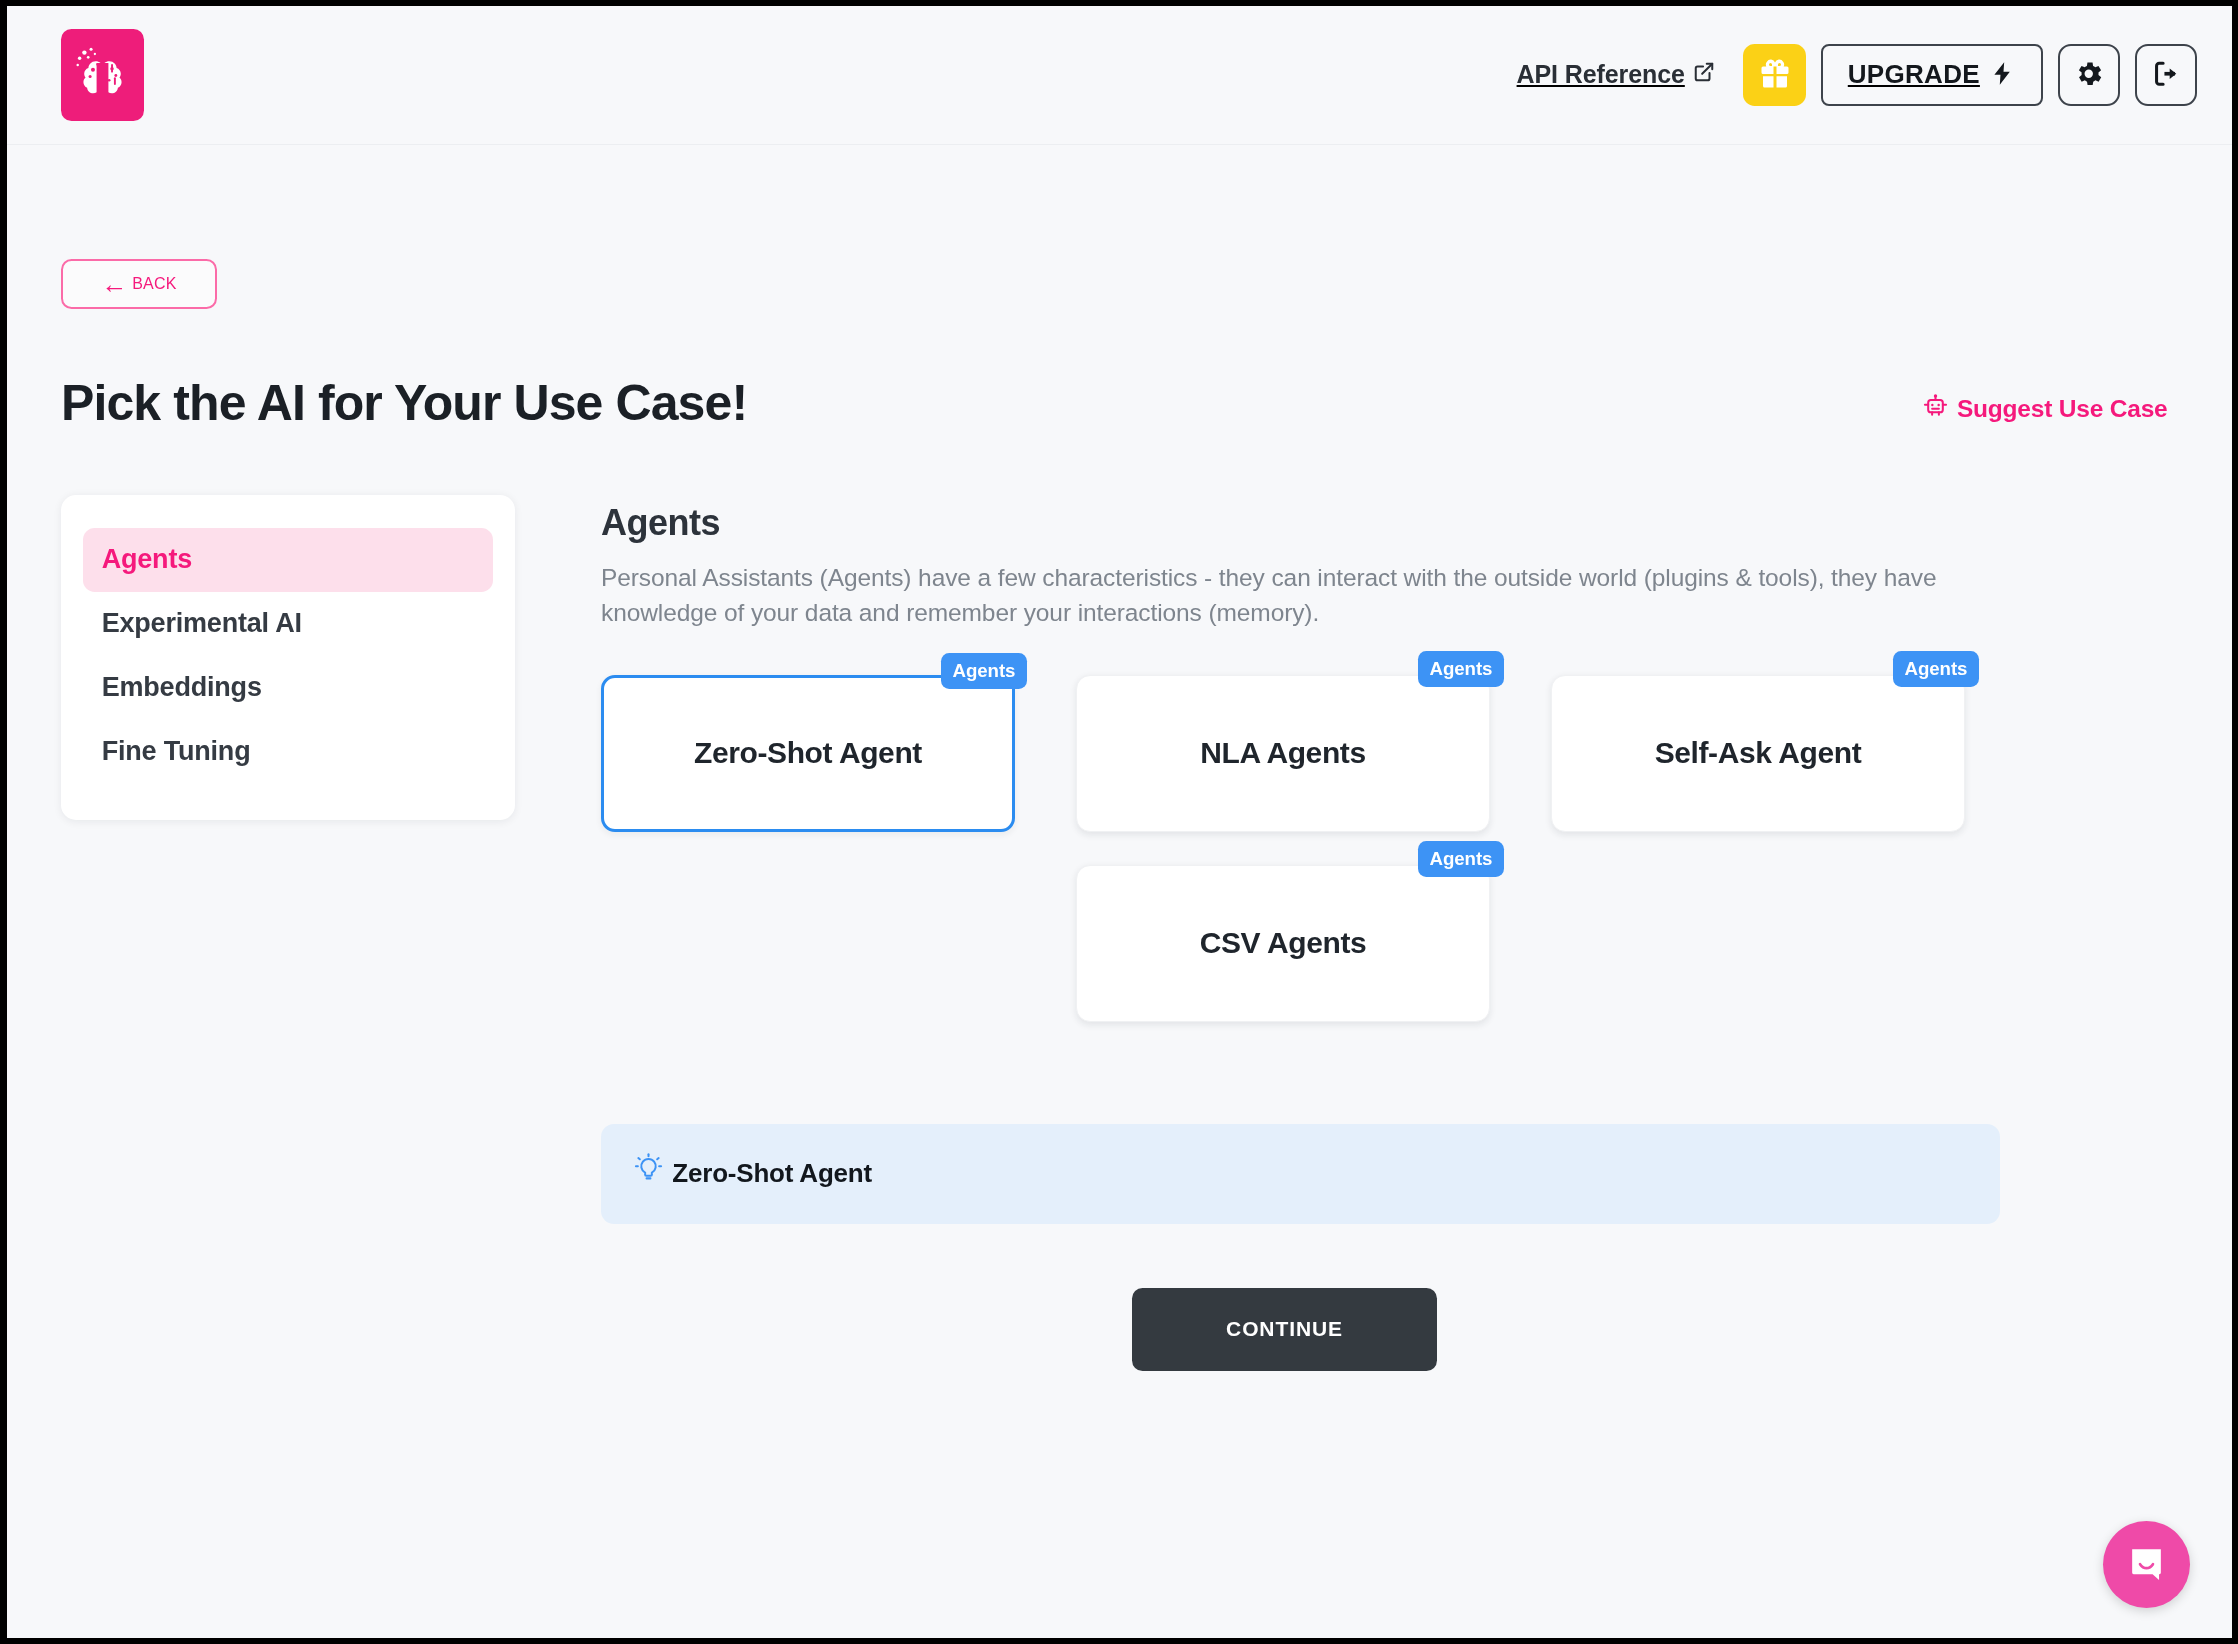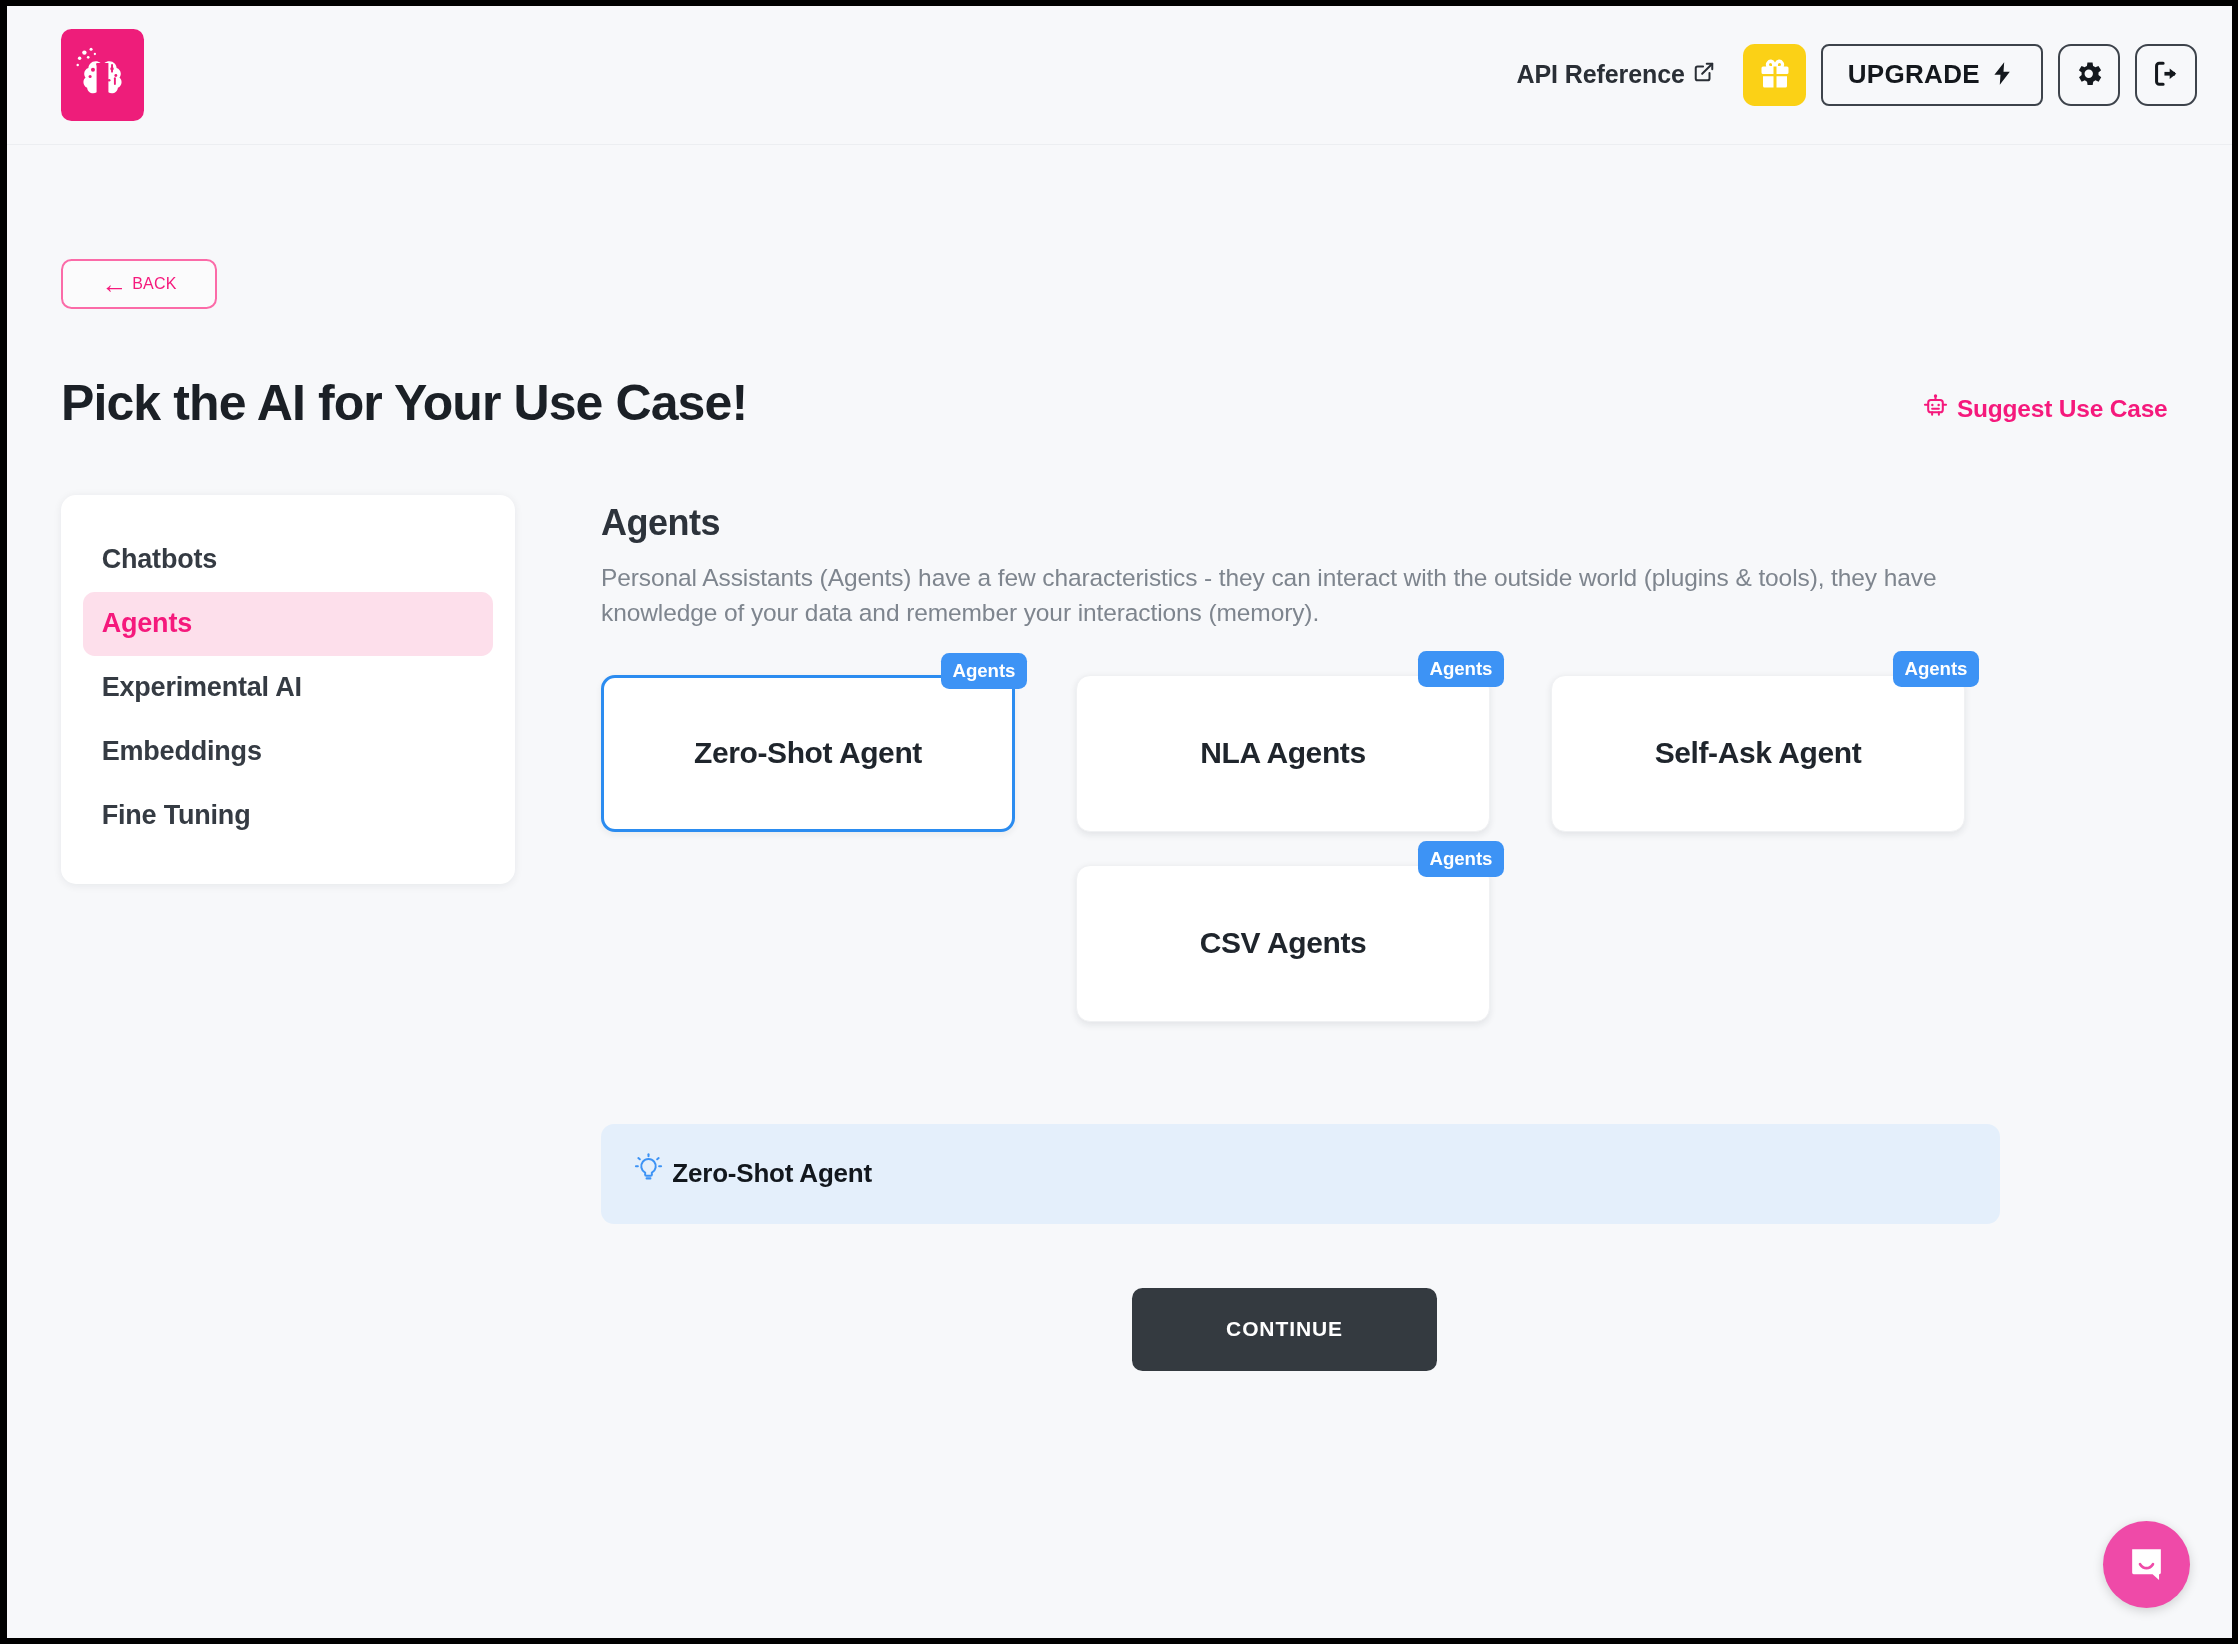--- a/index.html
+++ b/index.html
@@ -57,20 +57,21 @@
     flex: none;
   }
   .logo-tile svg { width: 61px; height: 61px; display: block; }
 
   .header-spacer { flex: 1 1 auto; }
 
   .header-right {
     display: flex;
     align-items: center;
     gap: 15px;
+    text-decoration: underline;
   }
 
   .api-ref {
     display: flex;
     align-items: center;
     gap: 8.2px;
     font-size: 25px;
     font-weight: 700;
     color: #2a2f36;
     letter-spacing: -0.1px;
@@ -463,23 +464,20 @@
             <line x1="15" y1="17.2" x2="15" y2="19.4"></line>
           </svg>
         </span>
         <span>Suggest Use Case</span>
       </div>
     </div>
 
     <div class="content">
 
       <div class="sidebar-card">
-        <div class="sidebar-item">
-          <span>Chatbots</span>
-        </div>
         <div class="sidebar-item active">
           <span>Agents</span>
         </div>
         <div class="sidebar-item">
           <span>Experimental AI</span>
         </div>
         <div class="sidebar-item">
           <span>Embeddings</span>
         </div>
         <div class="sidebar-item">

